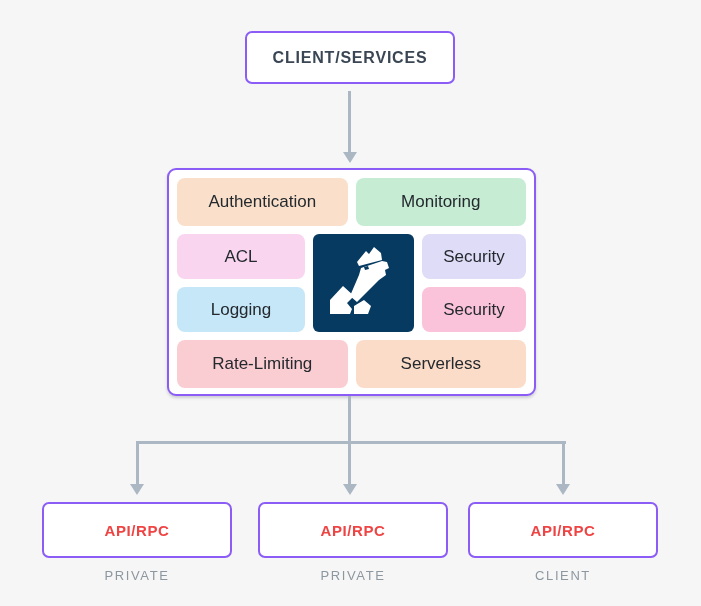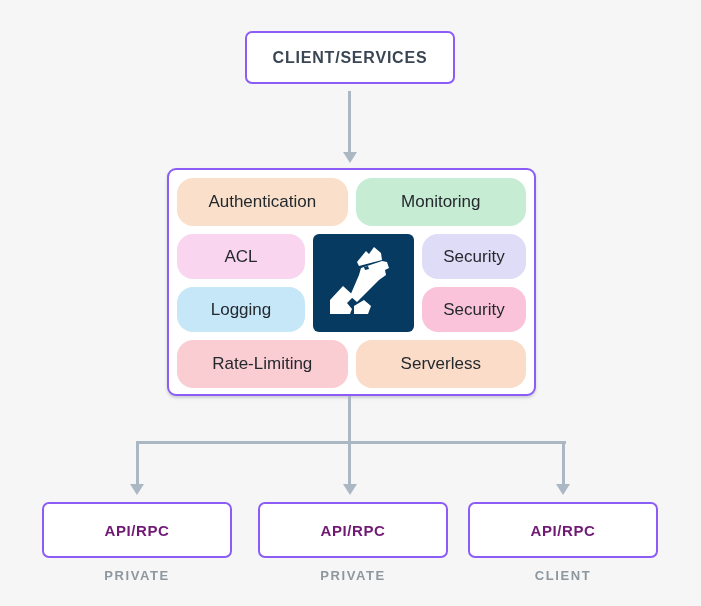--- a/index.html
+++ b/index.html
@@ -17,36 +17,36 @@
     left:167px;top:168px;width:369px;height:228px;border-radius:9px;
     display:block;padding:8px;box-shadow:0 2px 3px rgba(60,70,80,.22);
   }
   .g-row{display:flex;gap:8px;height:48px;margin-bottom:8px;}
   .g-mid{display:flex;gap:8px;height:98px;margin-bottom:8px;}
   .g-col{display:flex;flex-direction:column;gap:8px;}
   .g-col.left{width:128px;}
   .g-col.right{flex:1;}
   .g-col .chip{height:45px;}
   .chip{
-    flex:1;border-radius:16px;display:flex;align-items:center;justify-content:center;
+    flex:1;border-radius:8px;display:flex;align-items:center;justify-content:center;
     font-size:17px;color:#24292e;
   }
   .kong-logo{width:101px;height:98px;background:#063a61;border-radius:6px;flex:none;
     display:flex;align-items:center;justify-content:center;}
   .line{position:absolute;background:#abb7c3;}
   .arrowhead{
     position:absolute;width:0;height:0;
     border-left:7px solid transparent;border-right:7px solid transparent;
     border-top:11px solid #abb7c3;
   }
   .endpoint-box{top:502px;width:190px;height:56px;border-radius:7px;}
-  .endpoint-box span{font-size:15px;font-weight:bold;letter-spacing:.6px;color:#701a75;}
+  .endpoint-box span{font-size:15px;font-weight:bold;letter-spacing:.6px;color:#ef4444;}
   .endpoint-label{
     position:absolute;top:568px;width:190px;text-align:center;
-    font-size:13px;font-weight:bold;letter-spacing:1.6px;color:#8d97a0;
+    font-size:13px;font-weight:normal;letter-spacing:1.6px;color:#8d97a0;
   }
 </style>
 </head>
 <body>
 
 <div class="canvas">
 
   <div class="box client-box">
     <span>CLIENT/SERVICES</span>
   </div>

